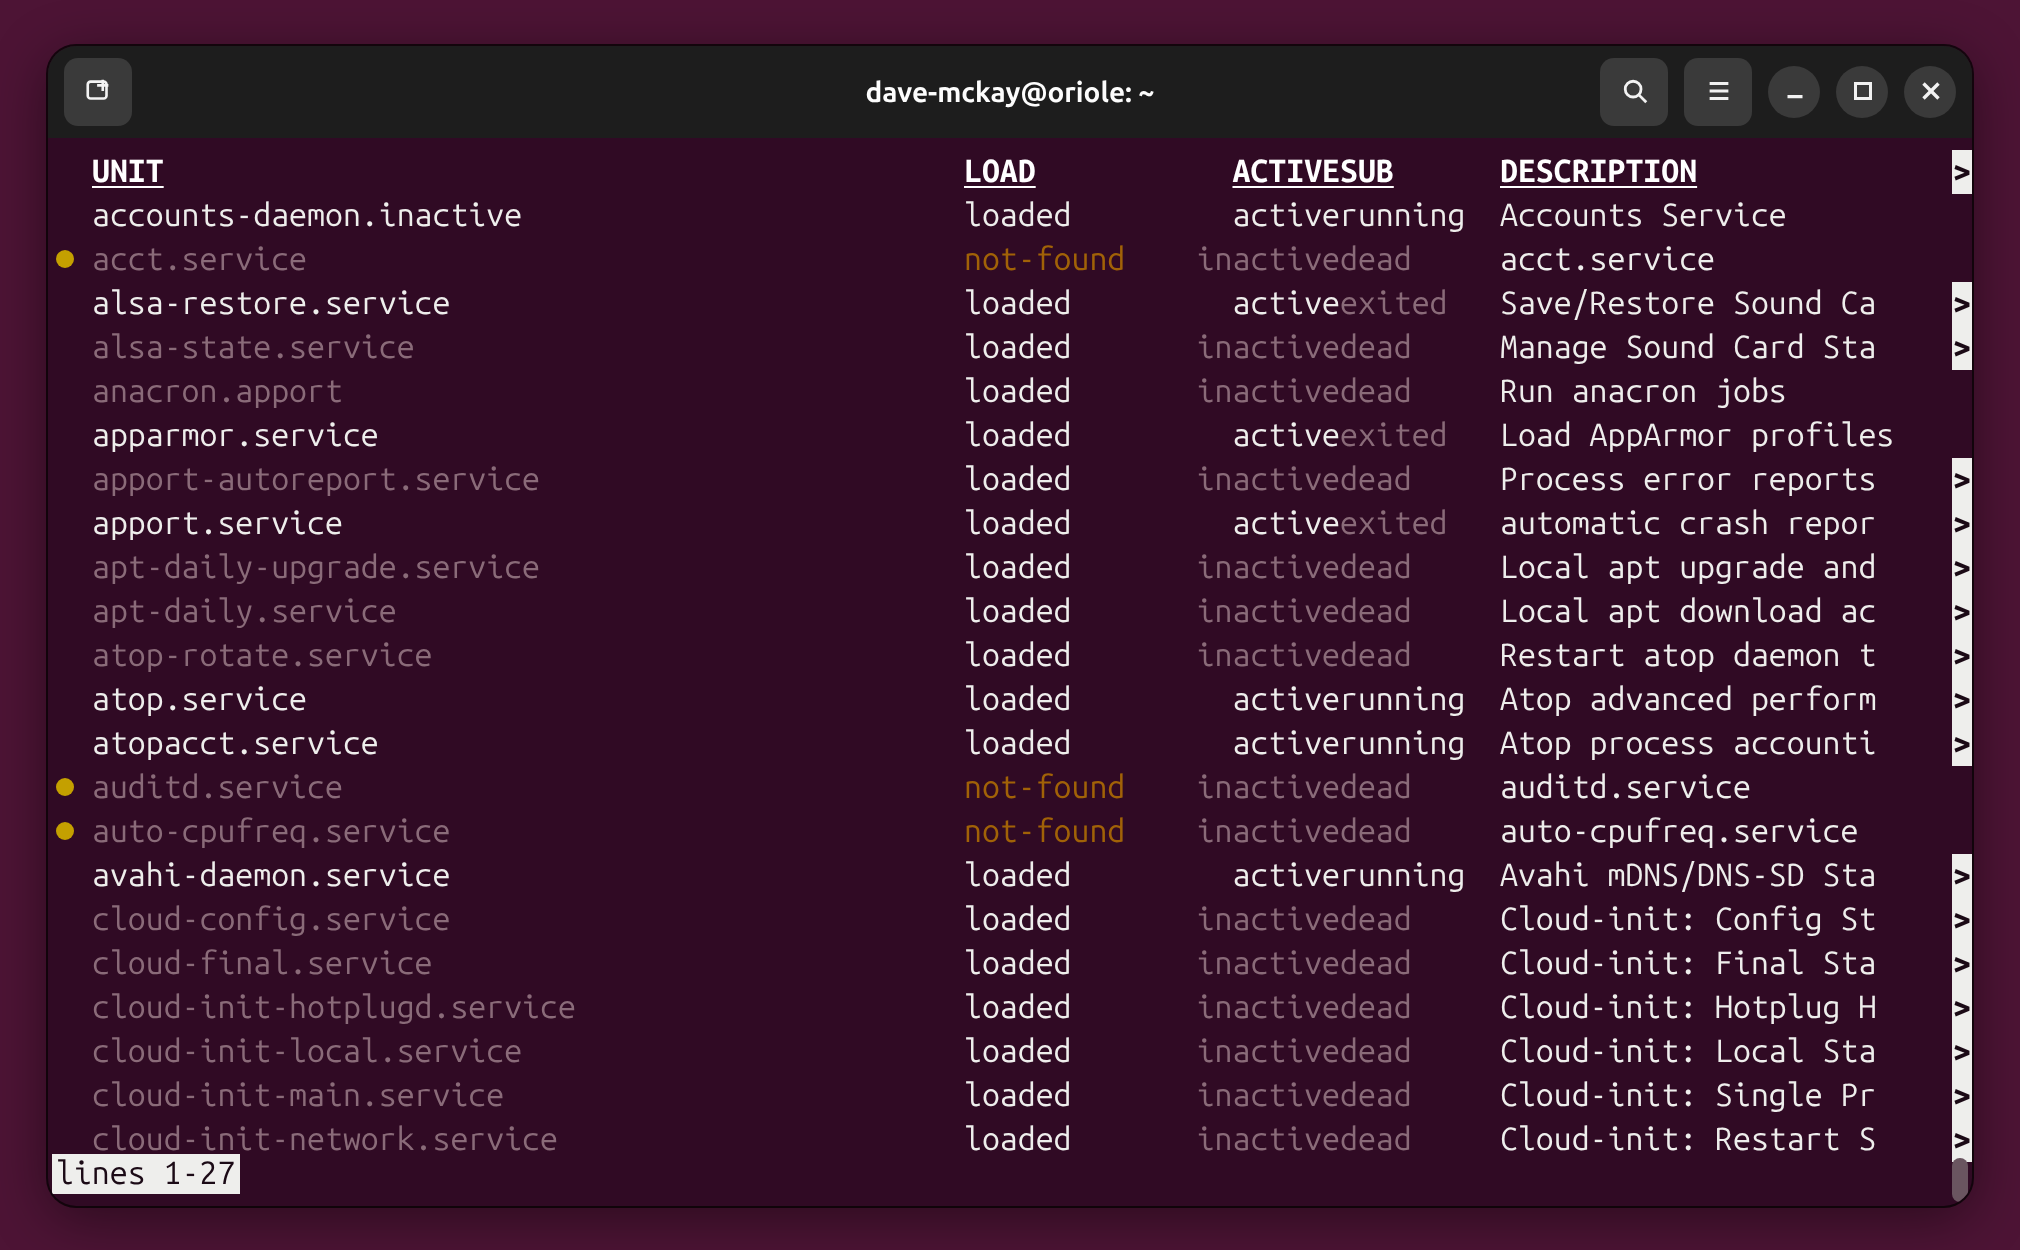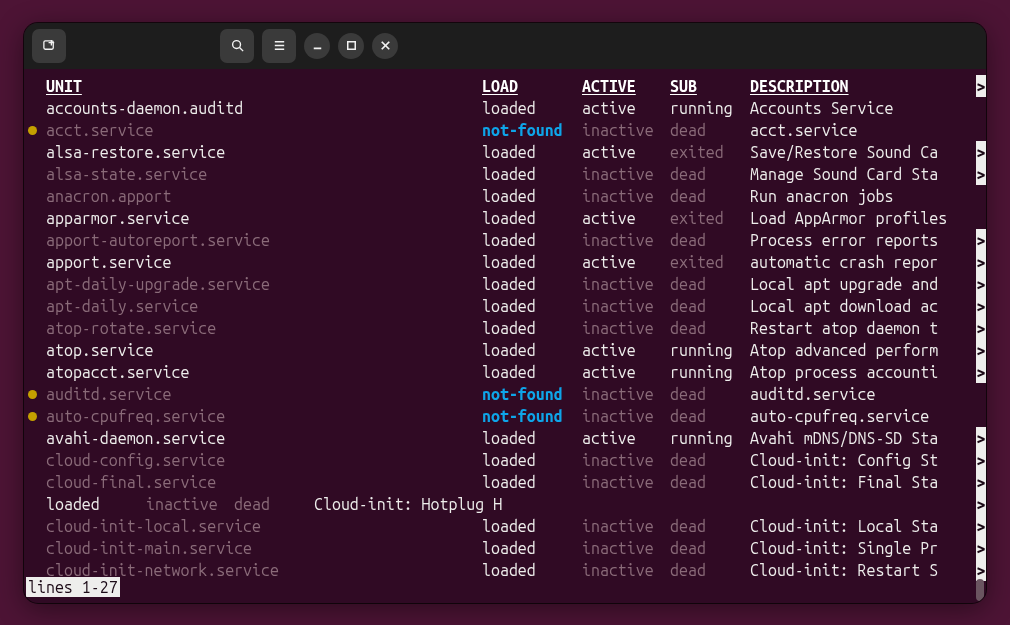--- a/index.html
+++ b/index.html
@@ -74,27 +74,27 @@
     position: relative;
   }
   .bullet-col { width: 18px; display:inline-block; }
   .bullet {
     width: 9px; height: 9px; border-radius: 50%;
     background: #c4a000; display:inline-block;
     margin-right: 4px; margin-bottom: 1px;
   }
   .c-unit  { display:inline-block; width: 436px; overflow:hidden; }
   .c-load  { display:inline-block; width: 100px; overflow:hidden; }
-  .c-active{ display:inline-block; width: 88px;  overflow:hidden; }
+  .c-active{ display:inline-block; width: 88px;  overflow:hidden;text-align:right; }
   .c-sub   { display:inline-block; width: 80px;  overflow:hidden; }
   .c-desc  { display:inline-block; width: 210px; overflow:hidden; }
   .hdr { color: #ffffff; text-decoration: underline; text-underline-offset: 2px; font-weight: 600; }
   .white  { color: #eeeeec; }
   .dim    { color: #8a6b79; }
-  .yellow { color: #0ea5e9; font-weight: 700; }
+  .yellow { color: #a16207; font-weight: 400; }
   .footer {
     position: absolute;
     left: 2px;
     bottom: 6px;
     background: #eeeeec;
     color: #1b0a16;
     padding: 0 2px;
     line-height: 20px;
   }
   .scroll-ind {
@@ -121,20 +121,21 @@
   <div class="titlebar">
     <div class="tb-left">
       <div class="tb-btn">
         <svg viewBox="0 0 16 16">
             <rect x="2" y="3" width="10" height="9" rx="1.5" fill="none" stroke="currentColor" stroke-width="1.4"></rect>
             <line x1="10" y1="2" x2="10" y2="8" stroke="currentColor" stroke-width="1.4"></line>
             <line x1="7" y1="5" x2="13" y2="5" stroke="currentColor" stroke-width="1.4"></line>
           </svg>
       </div>
     </div>
+    <div class="tb-title">dave-mckay@oriole: ~</div>
     <div class="tb-right">
       <div class="tb-btn">
         <svg viewBox="0 0 16 16">
             <circle cx="7" cy="7" r="4.2" fill="none" stroke="currentColor" stroke-width="1.5"></circle>
             <line x1="10.2" y1="10.2" x2="14" y2="14" stroke="currentColor" stroke-width="1.5"></line>
           </svg>
       </div>
       <div class="tb-btn">
         <svg viewBox="0 0 16 16">
             <line x1="3" y1="4" x2="13" y2="4" stroke="currentColor" stroke-width="1.6"></line>
@@ -165,39 +166,39 @@
     <div class="row">
       <span class="bullet-col"></span>
       <span class="c-unit hdr">UNIT</span>
       <span class="c-load hdr">LOAD</span>
       <span class="c-active hdr">ACTIVE</span>
       <span class="c-sub hdr">SUB</span>
       <span class="c-desc hdr">DESCRIPTION</span>
       <span class="scroll-ind">&gt;</span>
     </div>
     <div id="rows">
-        <div class="row"><span class="bullet-col"></span><span class="c-unit white">accounts-daemon.auditd</span><span class="c-load white">loaded</span><span class="c-active white">active</span><span class="c-sub white">running</span><span class="c-desc white">Accounts Service</span></div>
+        <div class="row"><span class="bullet-col"></span><span class="c-unit white">accounts-daemon.inactive</span><span class="c-load white">loaded</span><span class="c-active white">active</span><span class="c-sub white">running</span><span class="c-desc white">Accounts Service</span></div>
         <div class="row"><span class="bullet-col"><span class="bullet"></span></span><span class="c-unit dim">acct.service</span><span class="c-load yellow">not-found</span><span class="c-active dim">inactive</span><span class="c-sub dim">dead</span><span class="c-desc white">acct.service</span></div>
         <div class="row"><span class="bullet-col"></span><span class="c-unit white">alsa-restore.service</span><span class="c-load white">loaded</span><span class="c-active white">active</span><span class="c-sub dim">exited</span><span class="c-desc white">Save/Restore Sound Ca</span><span class="scroll-ind">&gt;</span></div>
         <div class="row"><span class="bullet-col"></span><span class="c-unit dim">alsa-state.service</span><span class="c-load white">loaded</span><span class="c-active dim">inactive</span><span class="c-sub dim">dead</span><span class="c-desc white">Manage Sound Card Sta</span><span class="scroll-ind">&gt;</span></div>
         <div class="row"><span class="bullet-col"></span><span class="c-unit dim">anacron.apport</span><span class="c-load white">loaded</span><span class="c-active dim">inactive</span><span class="c-sub dim">dead</span><span class="c-desc white">Run anacron jobs</span></div>
         <div class="row"><span class="bullet-col"></span><span class="c-unit white">apparmor.service</span><span class="c-load white">loaded</span><span class="c-active white">active</span><span class="c-sub dim">exited</span><span class="c-desc white">Load AppArmor profiles</span></div>
         <div class="row"><span class="bullet-col"></span><span class="c-unit dim">apport-autoreport.service</span><span class="c-load white">loaded</span><span class="c-active dim">inactive</span><span class="c-sub dim">dead</span><span class="c-desc white">Process error reports</span><span class="scroll-ind">&gt;</span></div>
         <div class="row"><span class="bullet-col"></span><span class="c-unit white">apport.service</span><span class="c-load white">loaded</span><span class="c-active white">active</span><span class="c-sub dim">exited</span><span class="c-desc white">automatic crash repor</span><span class="scroll-ind">&gt;</span></div>
         <div class="row"><span class="bullet-col"></span><span class="c-unit dim">apt-daily-upgrade.service</span><span class="c-load white">loaded</span><span class="c-active dim">inactive</span><span class="c-sub dim">dead</span><span class="c-desc white">Local apt upgrade and</span><span class="scroll-ind">&gt;</span></div>
         <div class="row"><span class="bullet-col"></span><span class="c-unit dim">apt-daily.service</span><span class="c-load white">loaded</span><span class="c-active dim">inactive</span><span class="c-sub dim">dead</span><span class="c-desc white">Local apt download ac</span><span class="scroll-ind">&gt;</span></div>
         <div class="row"><span class="bullet-col"></span><span class="c-unit dim">atop-rotate.service</span><span class="c-load white">loaded</span><span class="c-active dim">inactive</span><span class="c-sub dim">dead</span><span class="c-desc white">Restart atop daemon t</span><span class="scroll-ind">&gt;</span></div>
         <div class="row"><span class="bullet-col"></span><span class="c-unit white">atop.service</span><span class="c-load white">loaded</span><span class="c-active white">active</span><span class="c-sub white">running</span><span class="c-desc white">Atop advanced perform</span><span class="scroll-ind">&gt;</span></div>
         <div class="row"><span class="bullet-col"></span><span class="c-unit white">atopacct.service</span><span class="c-load white">loaded</span><span class="c-active white">active</span><span class="c-sub white">running</span><span class="c-desc white">Atop process accounti</span><span class="scroll-ind">&gt;</span></div>
         <div class="row"><span class="bullet-col"><span class="bullet"></span></span><span class="c-unit dim">auditd.service</span><span class="c-load yellow">not-found</span><span class="c-active dim">inactive</span><span class="c-sub dim">dead</span><span class="c-desc white">auditd.service</span></div>
         <div class="row"><span class="bullet-col"><span class="bullet"></span></span><span class="c-unit dim">auto-cpufreq.service</span><span class="c-load yellow">not-found</span><span class="c-active dim">inactive</span><span class="c-sub dim">dead</span><span class="c-desc white">auto-cpufreq.service</span></div>
         <div class="row"><span class="bullet-col"></span><span class="c-unit white">avahi-daemon.service</span><span class="c-load white">loaded</span><span class="c-active white">active</span><span class="c-sub white">running</span><span class="c-desc white">Avahi mDNS/DNS-SD Sta</span><span class="scroll-ind">&gt;</span></div>
         <div class="row"><span class="bullet-col"></span><span class="c-unit dim">cloud-config.service</span><span class="c-load white">loaded</span><span class="c-active dim">inactive</span><span class="c-sub dim">dead</span><span class="c-desc white">Cloud-init: Config St</span><span class="scroll-ind">&gt;</span></div>
         <div class="row"><span class="bullet-col"></span><span class="c-unit dim">cloud-final.service</span><span class="c-load white">loaded</span><span class="c-active dim">inactive</span><span class="c-sub dim">dead</span><span class="c-desc white">Cloud-init: Final Sta</span><span class="scroll-ind">&gt;</span></div>
-        <div class="row"><span class="bullet-col"></span><span class="c-load white">loaded</span><span class="c-active dim">inactive</span><span class="c-sub dim">dead</span><span class="c-desc white">Cloud-init: Hotplug H</span><span class="scroll-ind">&gt;</span></div>
+        <div class="row"><span class="bullet-col"></span><span class="c-unit dim">cloud-init-hotplugd.service</span><span class="c-load white">loaded</span><span class="c-active dim">inactive</span><span class="c-sub dim">dead</span><span class="c-desc white">Cloud-init: Hotplug H</span><span class="scroll-ind">&gt;</span></div>
         <div class="row"><span class="bullet-col"></span><span class="c-unit dim">cloud-init-local.service</span><span class="c-load white">loaded</span><span class="c-active dim">inactive</span><span class="c-sub dim">dead</span><span class="c-desc white">Cloud-init: Local Sta</span><span class="scroll-ind">&gt;</span></div>
         <div class="row"><span class="bullet-col"></span><span class="c-unit dim">cloud-init-main.service</span><span class="c-load white">loaded</span><span class="c-active dim">inactive</span><span class="c-sub dim">dead</span><span class="c-desc white">Cloud-init: Single Pr</span><span class="scroll-ind">&gt;</span></div>
         <div class="row"><span class="bullet-col"></span><span class="c-unit dim">cloud-init-network.service</span><span class="c-load white">loaded</span><span class="c-active dim">inactive</span><span class="c-sub dim">dead</span><span class="c-desc white">Cloud-init: Restart S</span><span class="scroll-ind">&gt;</span></div>
       </div>
     <div class="footer">lines 1-27</div>
     <div class="scrollbar"></div>
   </div>
 </div>
 
 </body></html>

